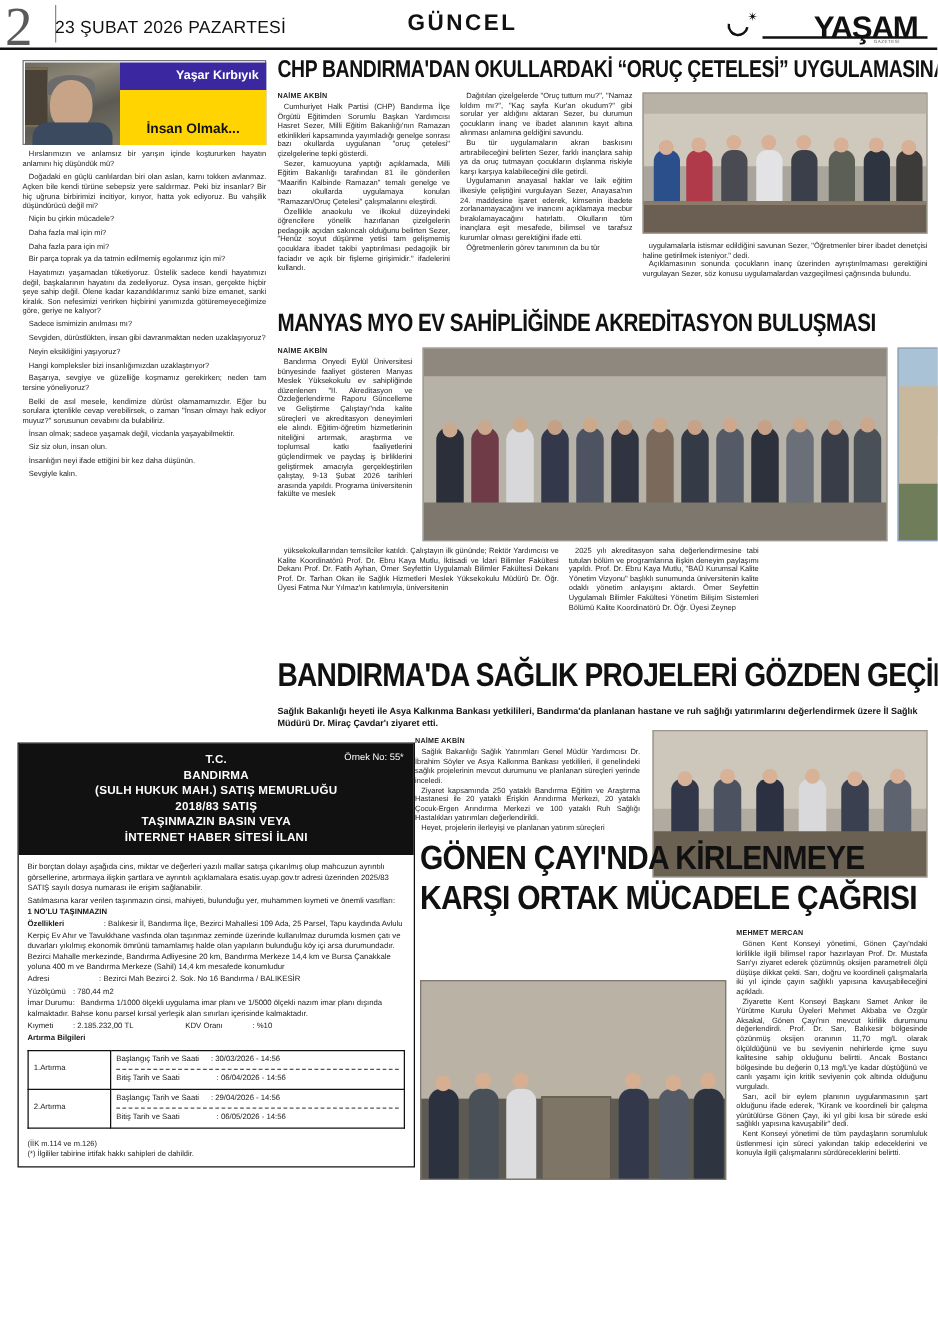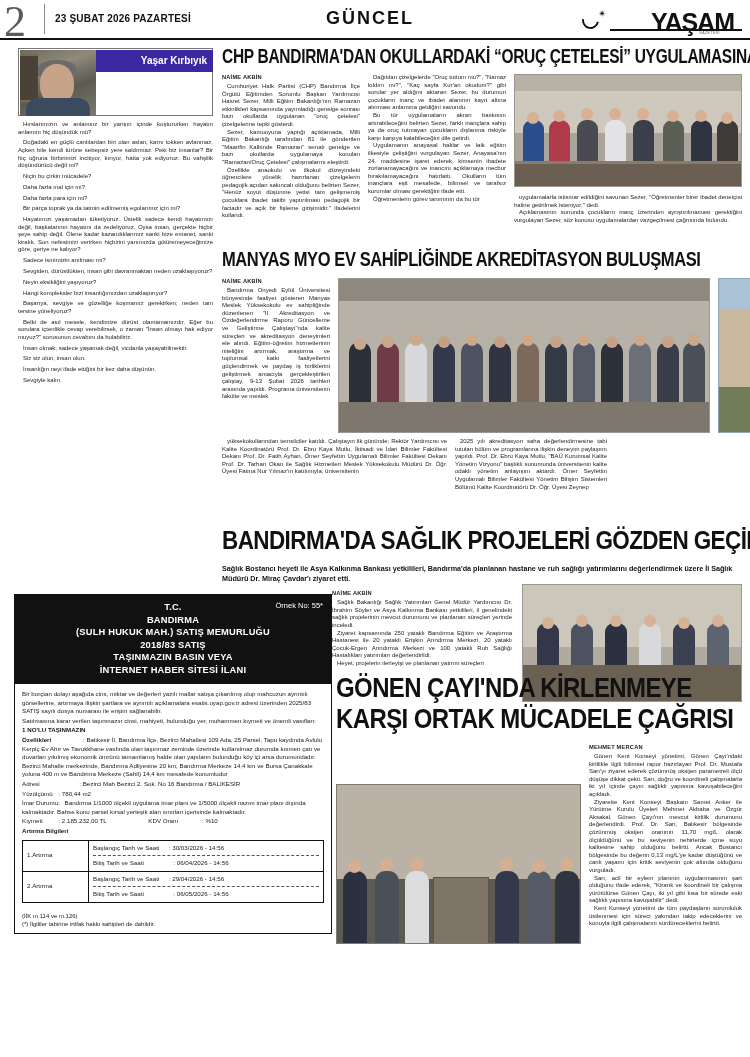--- a/index.html
+++ b/index.html
@@ -13,22 +13,22 @@
   .page { position: relative; width: 750px; height: 1057px; background:#fff; }
 
   
   .masthead { position:absolute; left:0; top:0; width:750px; height:40px; }
   .pagenum {
     position:absolute; left:4px; top:-4px;
     font-family:"Liberation Serif", serif; font-size:44px; color:#5a5a5a; font-weight:400;
   }
   .mast-vrule { position:absolute; left:44px; top:4px; width:1px; height:30px; background:#8a8a8a; }
   .mast-date {
-    position:absolute; left:55px; top:13px;
-    font-size:10px; font-weight:bold; letter-spacing:.2px; color:#111;
+    position:absolute; left:44px; top:13px;
+    font-size:14px; font-weight:normal; letter-spacing:.2px; color:#111;
   }
   .mast-section {
     position:absolute; left:300px; top:8px; width:140px; text-align:center;
     font-size:18px; font-weight:bold; letter-spacing:2px; color:#111;
   }
   .mast-logo { position:absolute; right:8px; top:6px; width:160px; height:30px; }
   .logo-txt {
     position:absolute; right:8px; top:2px;
     font-size:25px; font-weight:bold; letter-spacing:-1px; color:#111;
     font-family:"Liberation Sans", sans-serif;
@@ -216,20 +216,21 @@
 
   <div class="columnist">
     <div class="col-head">
       <div class="col-photo">
         <div class="shelf"></div>
         <div class="hair"></div>
         <div class="face"></div>
         <div class="body"></div>
       </div>
       <div class="col-namebar">Yaşar Kırbıyık</div>
+      <div class="col-titlebar">İnsan Olmak...</div>
     </div>
     <div class="columnist-body col-text">
       <p>Hırslarımızın ve anlamsız bir yarışın içinde koştururken hayatın anlamını hiç düşündük mü?</p>
       <p>Doğadaki en güçlü canlılardan biri olan aslan, karnı tokken avlanmaz. Açken bile kendi türüne sebepsiz yere saldırmaz. Peki biz insanlar? Bir hiç uğruna birbirimizi incitiyor, kırıyor, hatta yok ediyoruz. Bu vahşilik düşündürücü değil mi?</p>
       <p>Niçin bu çirkin mücadele?</p>
       <p>Daha fazla mal için mi?</p>
       <p>Daha fazla para için mi?</p>
       <p>Bir parça toprak ya da tatmin edilmemiş egolarımız için mi?</p>
       <p>Hayatımızı yaşamadan tüketiyoruz. Üstelik sadece kendi hayatımızı değil, başkalarının hayatını da zedeliyoruz. Oysa insan, gerçekte hiçbir şeye sahip değil. Ölene kadar kazandıklarımız sanki bize emanet, sanki kiralık. Son nefesimizi verirken hiçbirini yanımızda götüremeyeceğimize göre, geriye ne kalıyor?</p>
       <p>Sadece ismimizin anılması mı?</p>
@@ -336,21 +337,21 @@
       </div>
       <div class="my-c3 col-text">
         <p>2025 yılı akreditasyon saha değerlendirmesine tabi tutulan bölüm ve programlarına ilişkin deneyim paylaşımı yapıldı. Prof. Dr. Ebru Kaya Mutlu, "BAÜ Kurumsal Kalite Yönetim Vizyonu" başlıklı sunumunda üniversitenin kalite odaklı yönetim anlayışını aktardı. Ömer Seyfettin Uygulamalı Bilimler Fakültesi Yönetim Bilişim Sistemleri Bölümü Kalite Koordinatörü Dr. Öğr. Üyesi Zeynep</p>
       </div>
 
     </div>
   </div>
 
   <div class="saglik">
     <div class="hl3">BANDIRMA'DA SAĞLIK PROJELERİ GÖZDEN GEÇİRİLDİ</div>
-    <div class="saglik-lead">Sağlık Bostancı heyeti ile Asya Kalkınma Bankası yetkilileri, Bandırma'da planlanan hastane ve ruh sağlığı yatırımlarını değerlendirmek üzere İl Sağlık Müdürü Dr. Miraç Çavdar'ı ziyaret etti.</div>
+    <div class="saglik-lead">Sağlık Bakanlığı heyeti ile Asya Kalkınma Bankası yetkilileri, Bandırma'da planlanan hastane ve ruh sağlığı yatırımlarını değerlendirmek üzere İl Sağlık Müdürü Dr. Miraç Çavdar'ı ziyaret etti.</div>
     <div class="saglik-grid">
       <div class="sg-c1 col-text">
         <div class="byline">NAİME AKBİN</div>
         <p>Sağlık Bakanlığı Sağlık Yatırımları Genel Müdür Yardımcısı Dr. İbrahim Söyler ve Asya Kalkınma Bankası yetkilileri, il genelindeki sağlık projelerinin mevcut durumunu ve planlanan süreçleri yerinde inceledi.</p>
         <p>Ziyaret kapsamında 250 yataklı Bandırma Eğitim ve Araştırma Hastanesi ile 20 yataklı Erişkin Arındırma Merkezi, 20 yataklı Çocuk-Ergen Arındırma Merkezi ve 100 yataklı Ruh Sağlığı Hastalıkları yatırımları değerlendirildi.</p>
         <p>Heyet, projelerin ilerleyişi ve planlanan yatırım süreçleri</p>
       </div>
       <div class="sg-photo">
         <div class="wl"></div>
         <div class="p2" style="left:14px;background:#32384a;"></div>

